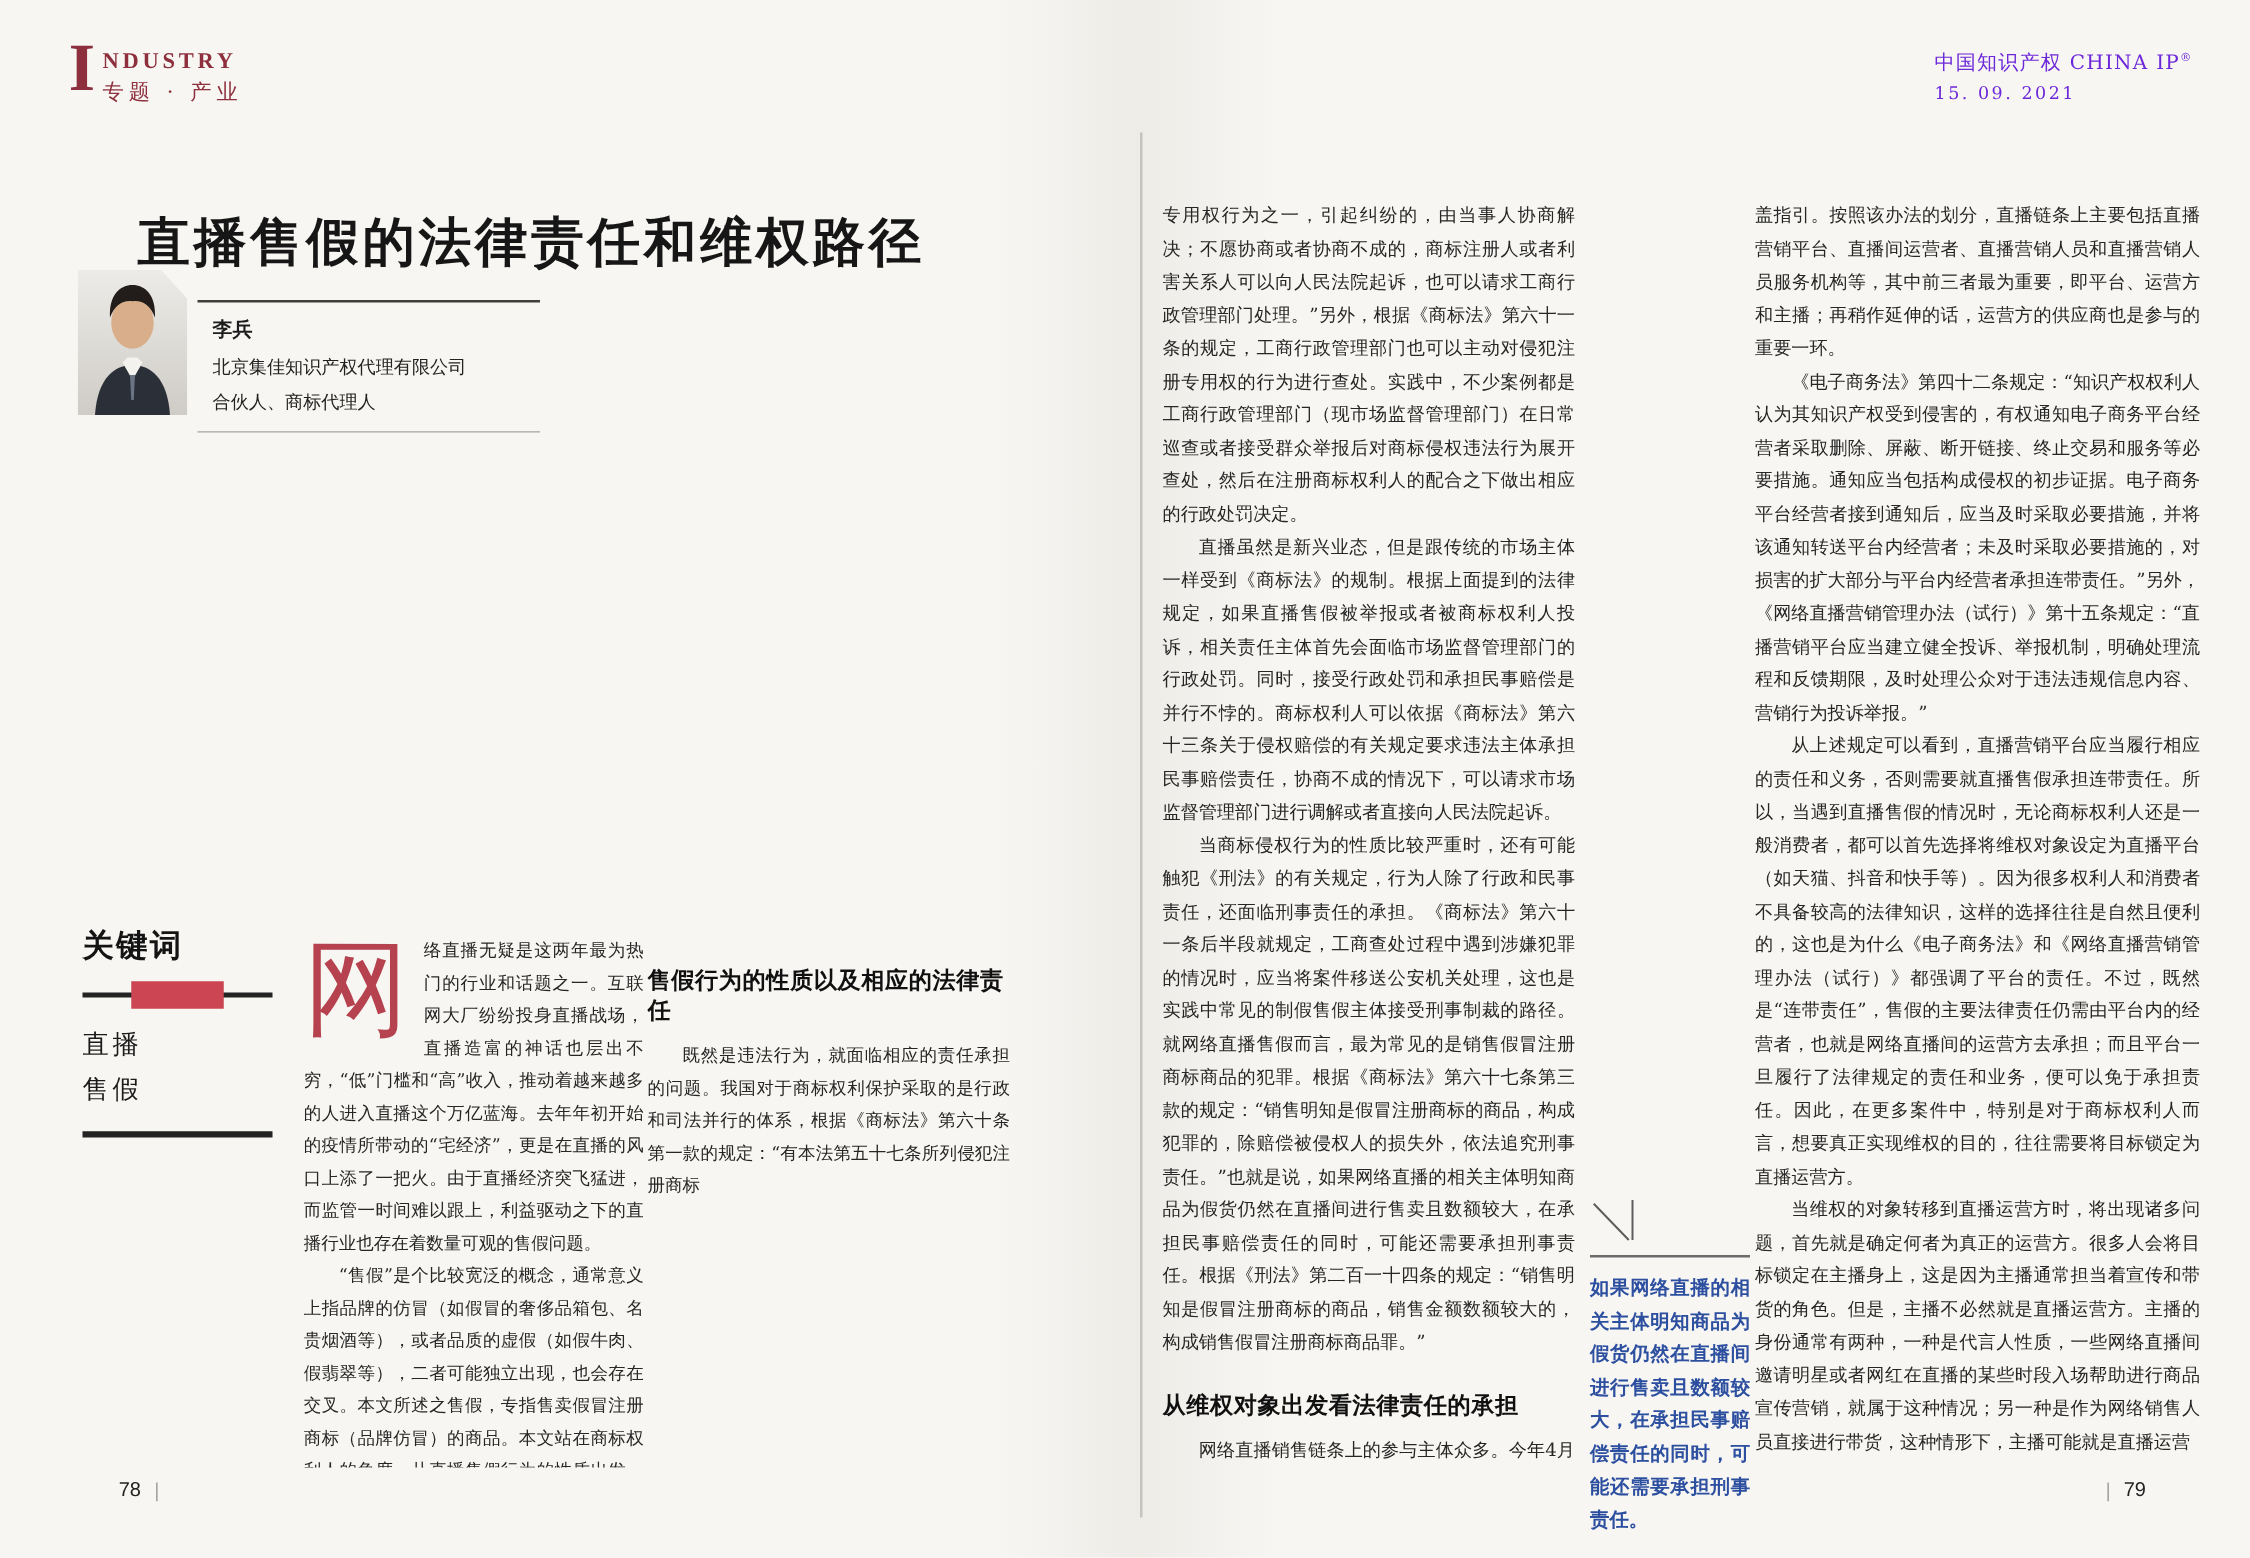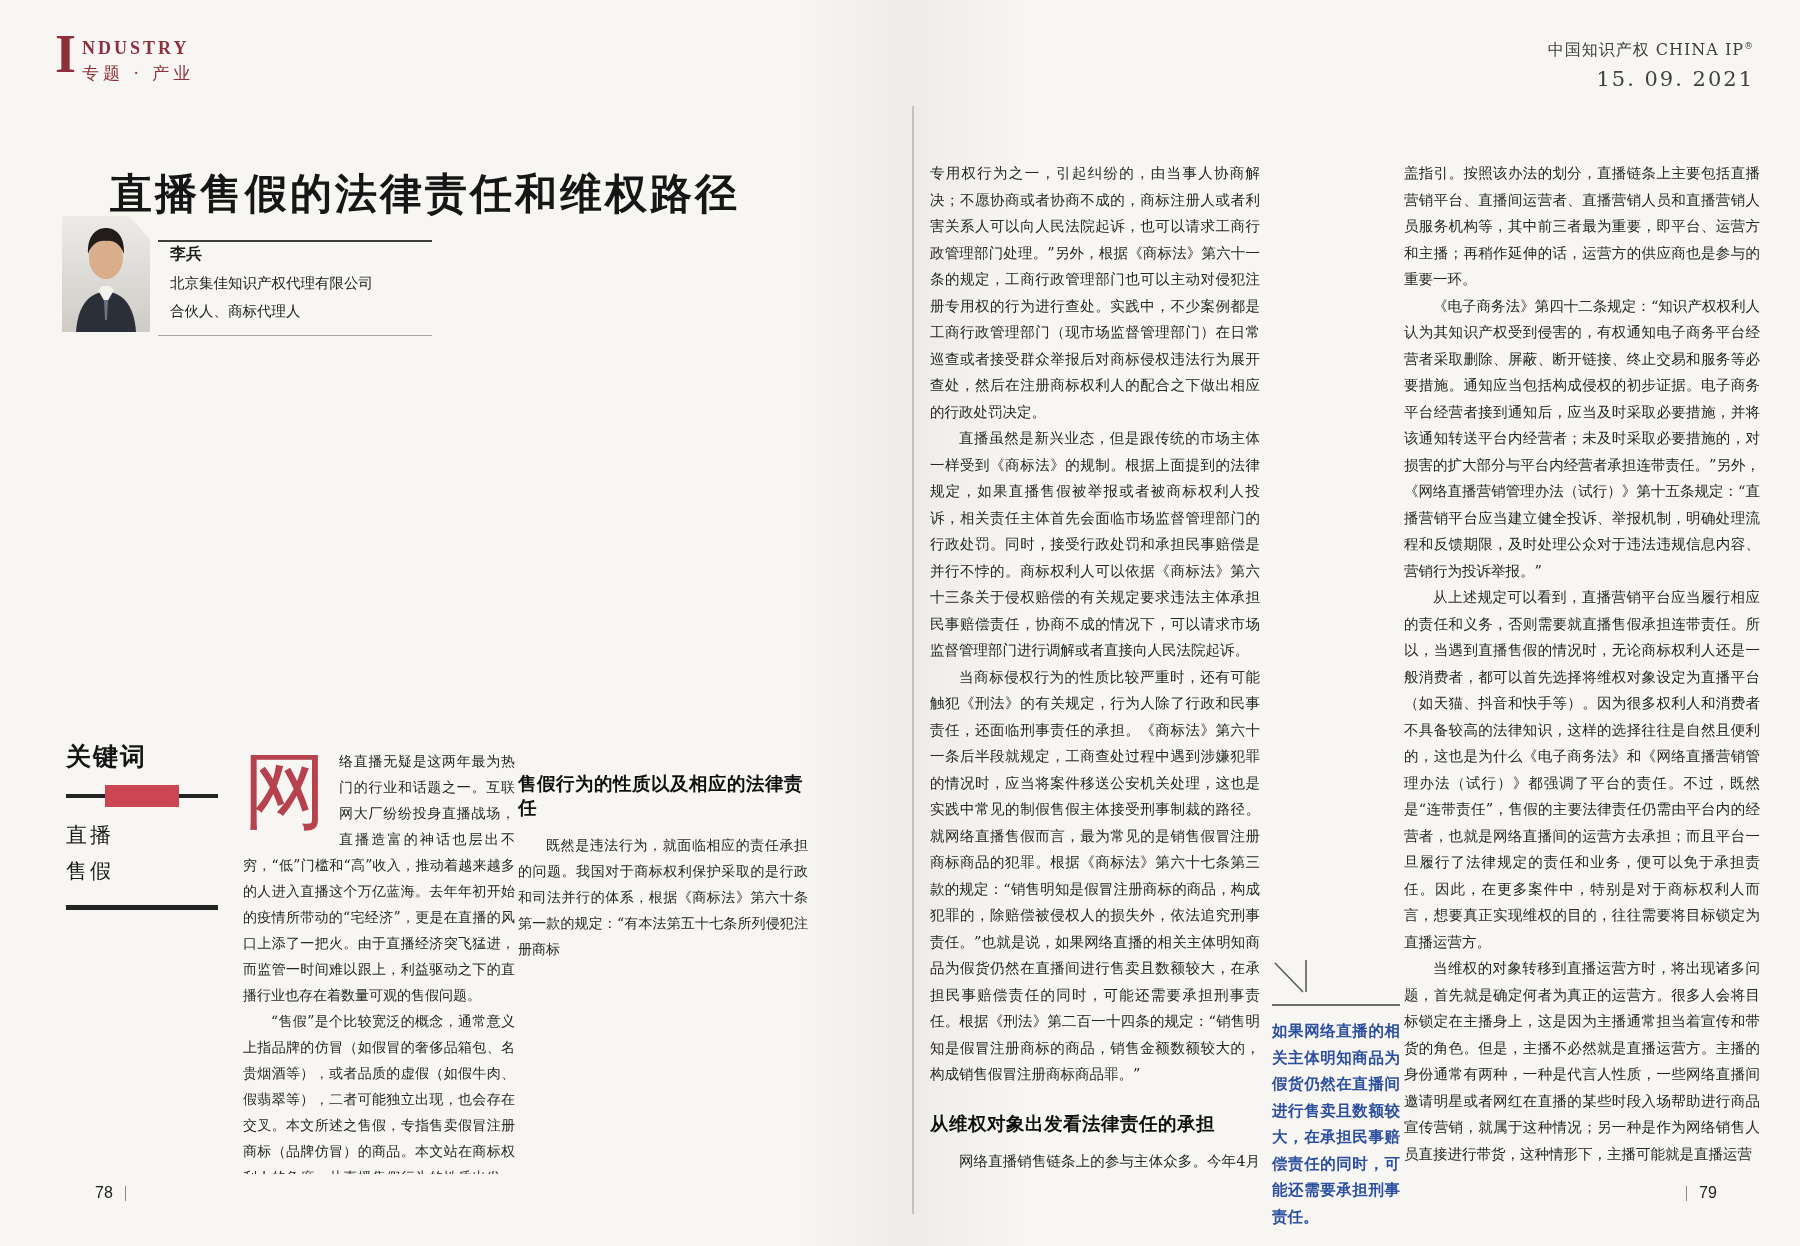--- a/index.html
+++ b/index.html
@@ -17,38 +17,38 @@
   .fold-line{
     position:absolute;left:912px;top:106px;width:2px;height:1108px;
     background:#c6c3bd;
   }
   
   .logo{position:absolute;left:55px;top:30px;display:flex;color:#8d2f3c;}
   .logo-initial{font-size:54px;line-height:48px;font-weight:700;font-family:"Liberation Serif",serif;}
   .logo-right{margin-left:6px;margin-top:8px;}
   .logo-rest{font-size:18px;font-weight:700;letter-spacing:3px;font-family:"Liberation Serif",serif;}
   .logo-sub{font-size:17px;letter-spacing:4px;margin-top:3px;}
-  .journal{position:absolute;right:46px;top:40px;text-align:right;color:#404040;}
+  .journal{position:absolute;right:46px;top:40px;color:#6d28d9;}
   .journal-name{font-size:16px;letter-spacing:1px;}
   .journal-name sup{font-size:9px;}
-  .journal-date{font-size:21px;margin-top:6px;letter-spacing:2px;}
+  .journal-date{font-size:14px;margin-top:6px;letter-spacing:2px;}
   
   .title{
     position:absolute;left:55px;top:138px;width:740px;
     font-family:"Liberation Sans",sans-serif;font-weight:700;
     font-size:42px;letter-spacing:3px;color:#161616;text-align:center;
   }
   .photo{
     position:absolute;left:62px;top:216px;width:88px;height:116px;
     clip-path:polygon(0 0,76% 0,100% 20%,100% 100%,0 100%);
   }
   .author-info{
     position:absolute;left:158px;top:240px;width:262px;
     border-top:2px solid #3f3f3f;border-bottom:1px solid #a8a49e;
-    padding:2px 0 14px 12px;
+    padding:12px 0 14px 12px;
     font-family:"Liberation Sans",sans-serif;
   }
   .author-name{font-size:16px;font-weight:700;color:#1c1c1c;}
   .author-org,.author-role{font-size:14.5px;margin-top:9px;color:#222;}
   
   .keywords{position:absolute;left:66px;top:740px;width:152px;text-align:left;}
   .kw-label{font-size:25px;font-weight:700;letter-spacing:2px;color:#141414;}
   .kw-rule{position:relative;height:22px;margin-top:12px;}
   .kw-rule .line{position:absolute;left:0;right:0;top:9px;height:4px;background:#232323;}
   .kw-rule .red{position:absolute;left:39px;top:0;width:74px;height:22px;background:#cb4552;}

